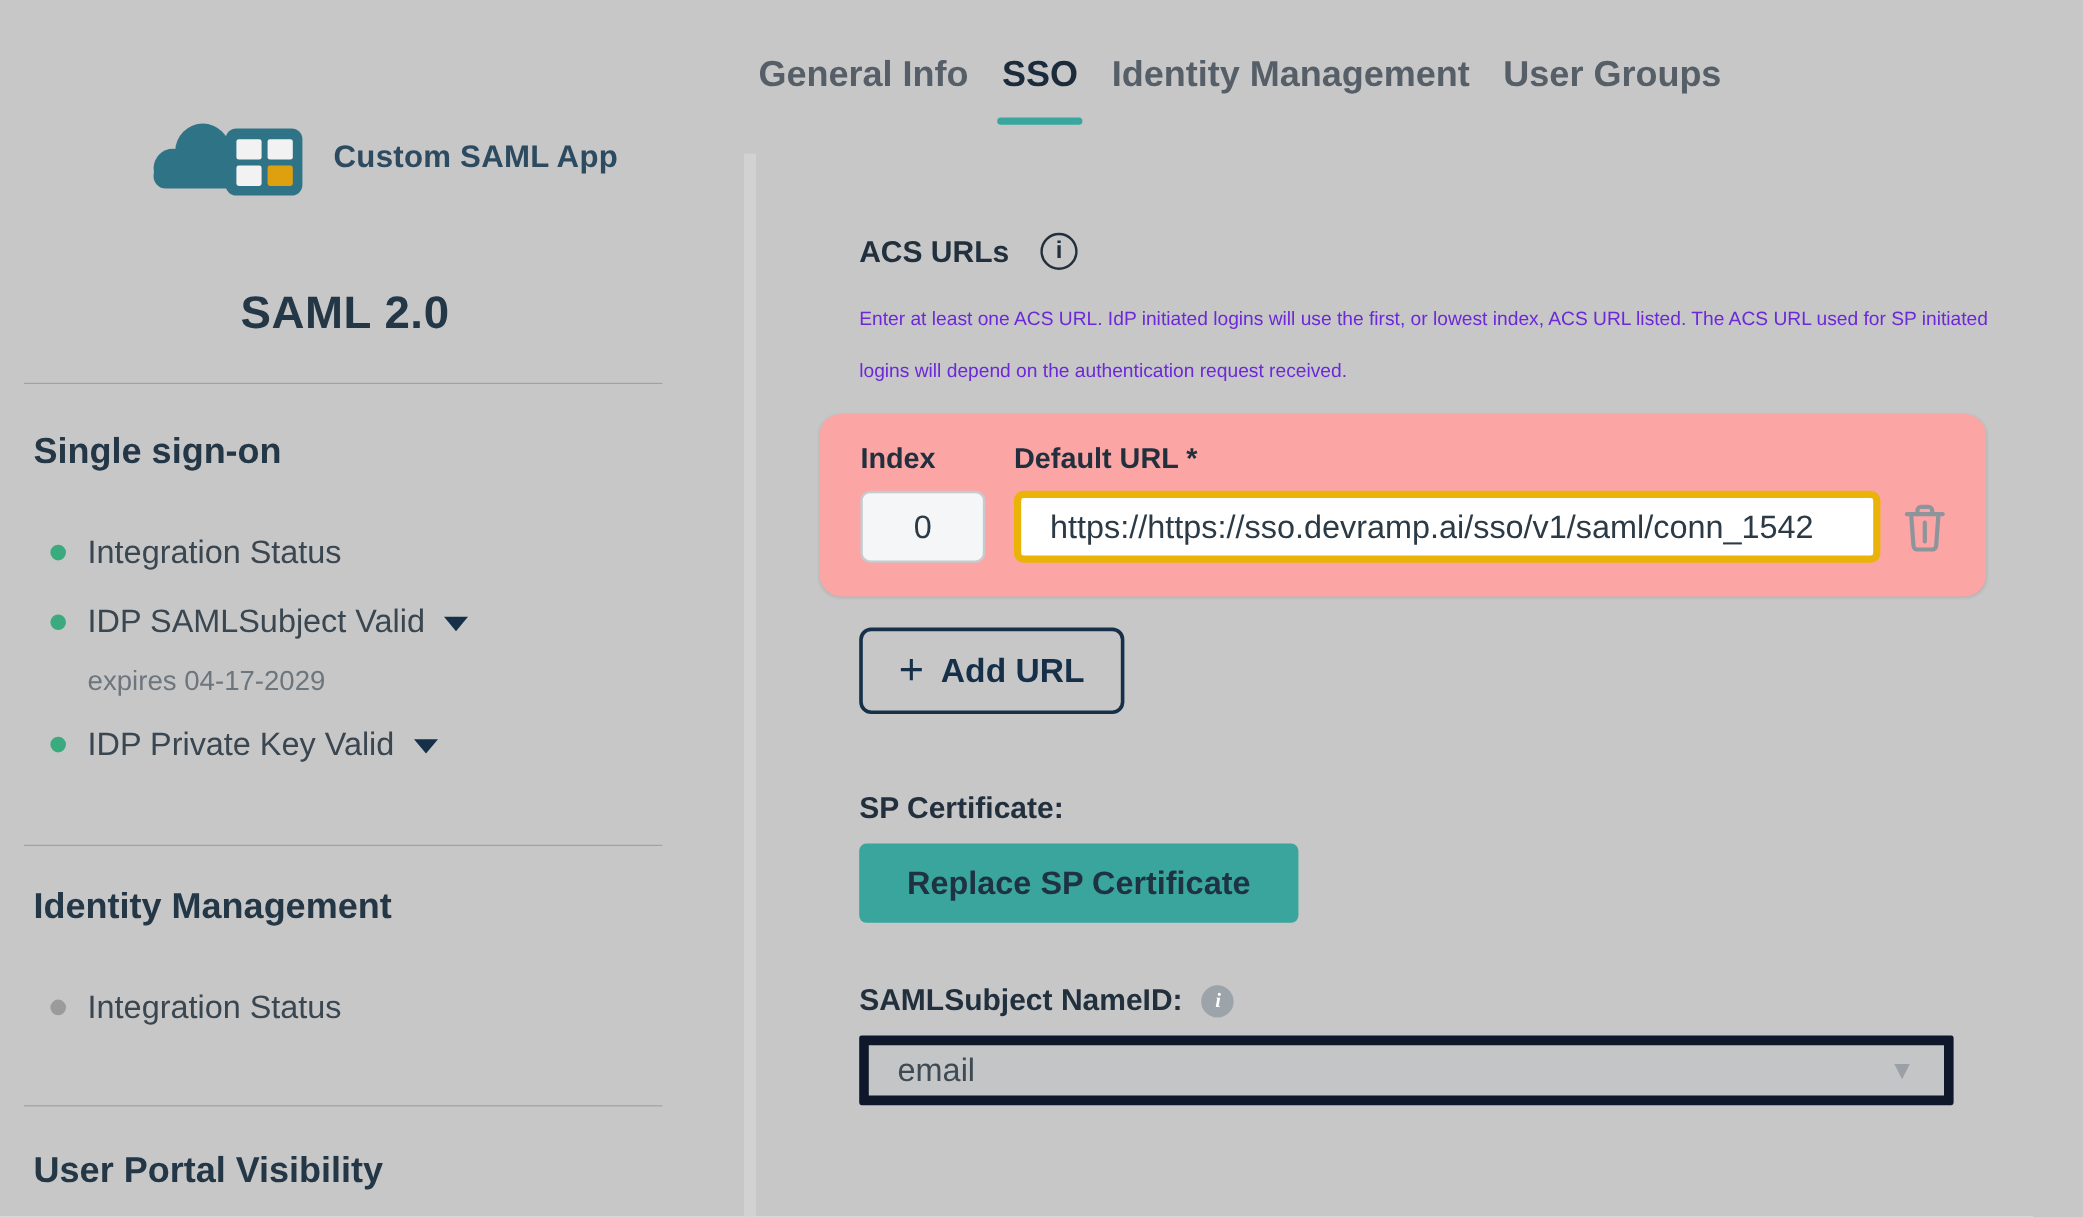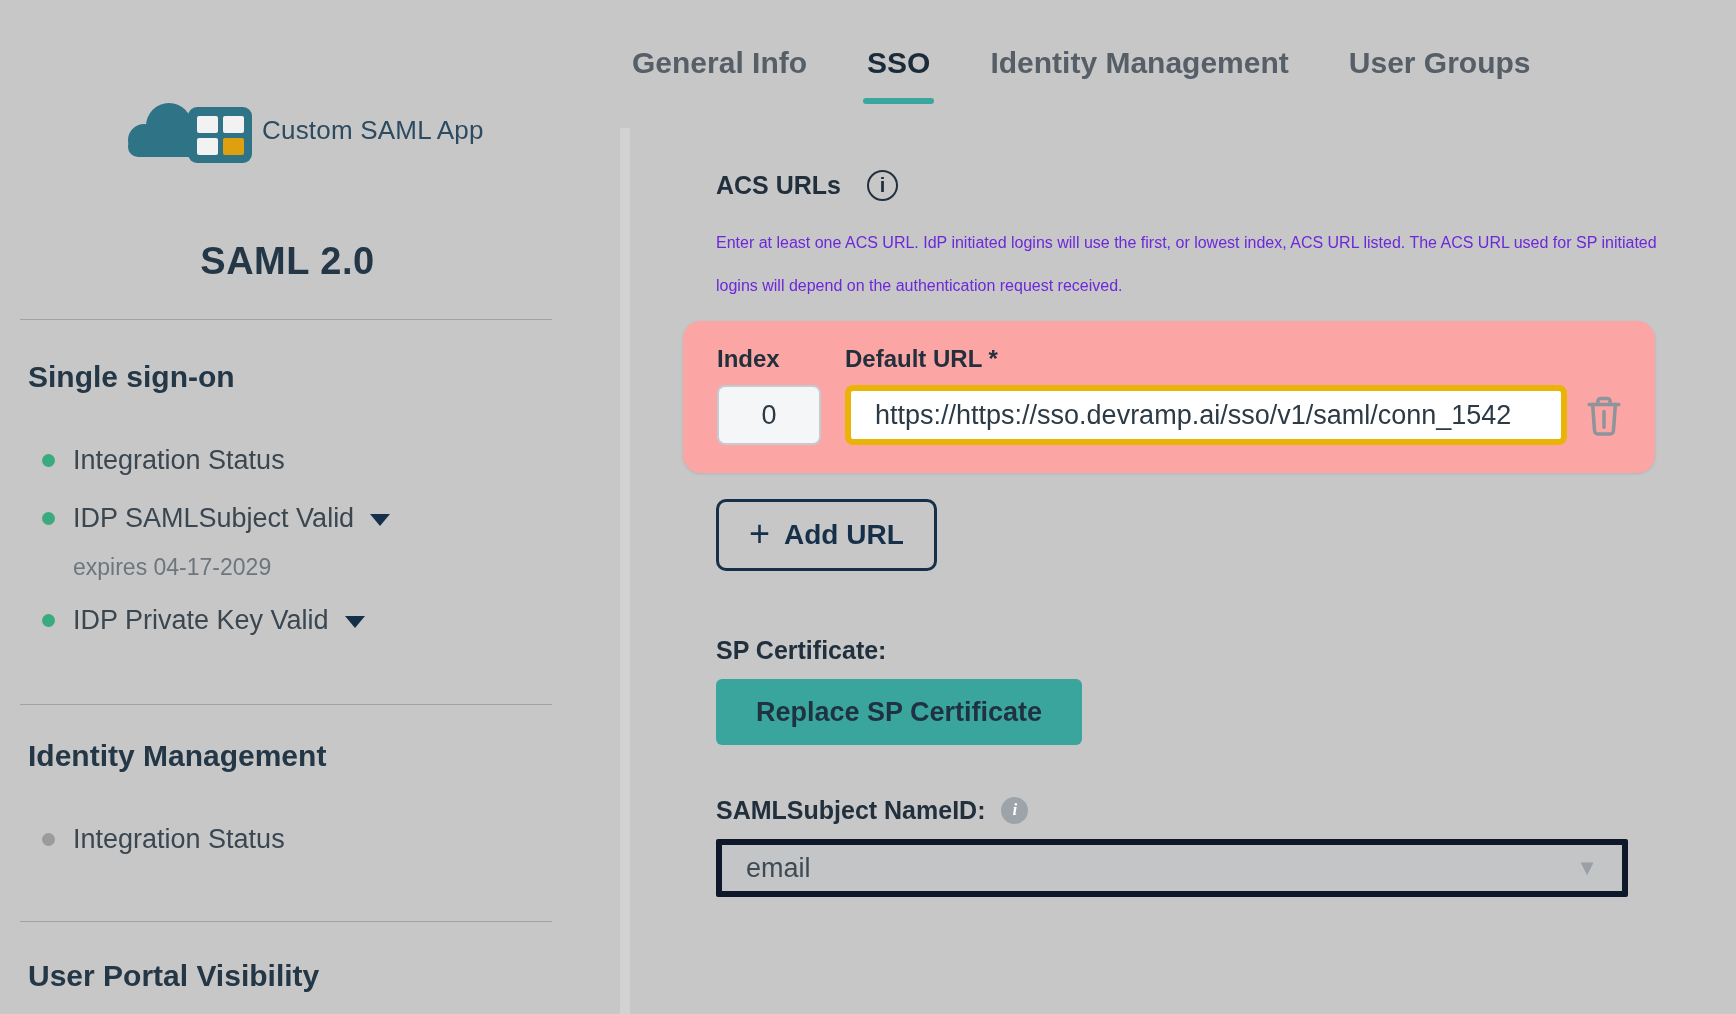--- a/index.html
+++ b/index.html
@@ -4,69 +4,69 @@
 <style>
   * { margin:0; padding:0; box-sizing:border-box; }
   html,body { width:1736px; height:1014px; }
   body { font-family:"Liberation Sans", sans-serif; }
   .page { width:1736px; height:1014px; display:flex; background:#c7c7c8; overflow:hidden; color:#22303d; }
 
   
   .sidebar { width:620px; flex:0 0 620px; }
   .sidebar-inner { width:535px; margin-left:20px; }
   .logo-row { display:flex; align-items:center; margin:92px 0 0 100px; }
-  .logo-text { font-size:26px; font-weight:400; color:#2d4b60; margin-left:4px; letter-spacing:.2px; }
+  .logo-text { font-size:26px; font-weight:700; color:#2d4b60; margin-left:20px; letter-spacing:.2px; }
   .side-title { margin-top:72px; text-align:center; font-size:38px; font-weight:700; color:#243746; letter-spacing:.5px; }
   .divider { border-top:1px solid #a2a2a2; width:532px; margin-top:36px; }
   .divider.d2 { margin-top:60px; }
   .divider.d3 { margin-top:58px; }
   .side-heading { margin-top:40px; margin-left:8px; font-size:30px; font-weight:700; color:#243746; }
   .side-heading.h2 { margin-top:34px; }
   .side-heading.h3 { margin-top:37px; }
   .side-list { margin-top:42px; }
   .side-item { display:flex; align-items:center; padding-left:22px; height:48px; margin-bottom:10px; }
   .side-item.solo { margin-top:42px; }
   .bullet { width:13px; height:13px; border-radius:50%; margin-right:18px; flex:0 0 13px; }
   .bullet.green { background:#3bab7f; }
   .bullet.gray { background:#9b9b9b; }
   .side-item-label { font-size:27px; font-weight:400; color:#3a4650; }
   .caret-down { width:0; height:0; border-left:10px solid transparent; border-right:10px solid transparent; border-top:12px solid #16304a; margin-left:16px; margin-top:4px; }
   .side-sub { padding-left:53px; font-size:23px; color:#6e767d; height:30px; line-height:30px; margin-bottom:14px; }
 
   
   .main { flex:1; position:relative; padding:46px 0 0 12px; }
   .main::before { content:""; position:absolute; left:0; top:128px; bottom:0; width:10px; background:#d2d2d3; }
-  .tabs { display:flex; gap:60px; }
+  .tabs { display:flex; gap:28px; }
   .tab { font-size:30px; font-weight:700; color:#565f68; cursor:pointer; position:relative; white-space:nowrap; }
   .tab.active { color:#1c2b3a; }
   .tab.active::after { content:""; position:absolute; left:-4px; right:-4px; bottom:-24px; height:6px; border-radius:3px; background:#3aa79e; }
 
   .content { margin-left:84px; width:960px; }
-  .acs-head { margin-top:90px; display:flex; align-items:flex-start; }
+  .acs-head { margin-top:114px; display:flex; align-items:center; }
   .section-label { font-size:25px; font-weight:700; color:#22303d; line-height:30px; }
   .info-outline { width:31px; height:31px; border:2.5px solid #22303d; border-radius:50%; margin-left:26px; display:flex; align-items:center; justify-content:center; font-size:20px; font-weight:600; color:#22303d; cursor:pointer; }
   .info-filled { width:27px; height:27px; background:#9ca3a9; border-radius:50%; margin-left:16px; display:inline-flex; align-items:center; justify-content:center; font-size:17px; font-weight:700; font-style:italic; color:#fff; cursor:pointer; font-family:"Liberation Serif", serif; }
   .acs-desc { margin-top:20px; font-size:16px; line-height:43px; color:#6d28d9; width:948px; }
 
   .card { margin-top:14px; margin-left:-33px; width:972px; background:#fca5a5; border-radius:18px; padding:24px 30px 28px 34px; box-shadow:0 1px 3px rgba(0,0,0,.10); }
   .field-labels { display:flex; font-size:24px; font-weight:700; color:#22303d; line-height:28px; }
   .lbl-index { width:128px; }
   .fields-row { display:flex; align-items:center; margin-top:12px; }
   .index-input { width:104px; height:60px; background:#f5f6f7; border:2px solid #c6cbd0; border-radius:8px; text-align:center; font-size:27px; color:#2c3a46; font-family:"Liberation Sans", sans-serif; }
   .url-input { width:737px; height:60px; margin-left:24px; background:#ffffff; border:6px solid #eab308; border-radius:8px; padding:0 0 0 24px; font-size:27px; color:#2c3a46; font-family:"Liberation Sans", sans-serif; white-space:nowrap; overflow:hidden; }
   .trash-btn { margin-left:16px; background:none; border:none; cursor:pointer; display:flex; align-items:center; }
 
   .add-url-btn { margin-top:26px; display:inline-flex; align-items:center; gap:14px; height:72px; padding:0 30px; background:transparent; border:3px solid #16304a; border-radius:10px; font-size:28px; font-weight:700; color:#16304a; cursor:pointer; font-family:"Liberation Sans", sans-serif; }
   .plus-glyph { font-size:36px; font-weight:400; line-height:1; margin-top:-3px; }
 
   .sp-label-row { margin-top:64px; }
   .replace-btn { margin-top:14px; width:366px; height:66px; background:#39a59d; border:none; border-radius:6px; font-size:27px; font-weight:700; color:#1e3242; cursor:pointer; font-family:"Liberation Sans", sans-serif; }
 
   .nameid-row { margin-top:50px; display:flex; align-items:center; }
-  .select-box { margin-top:14px; width:912px; height:58px; background:#c4c5c7; border:6px solid #0f172a; border-radius:2px; display:flex; align-items:center; padding:0 24px; cursor:pointer; }
+  .select-box { margin-top:14px; width:912px; height:58px; background:#c4c5c7; border:8px solid #0f172a; border-radius:2px; display:flex; align-items:center; padding:0 24px; cursor:pointer; }
   .select-value { font-size:27px; color:#3e4a54; }
   .select-arrow { margin-left:auto; font-size:22px; color:#9aa0a5; }
 </style>
 </head>
 <body>
 
 <div class="page">
 
   <div class="sidebar">
     <div class="sidebar-inner">

